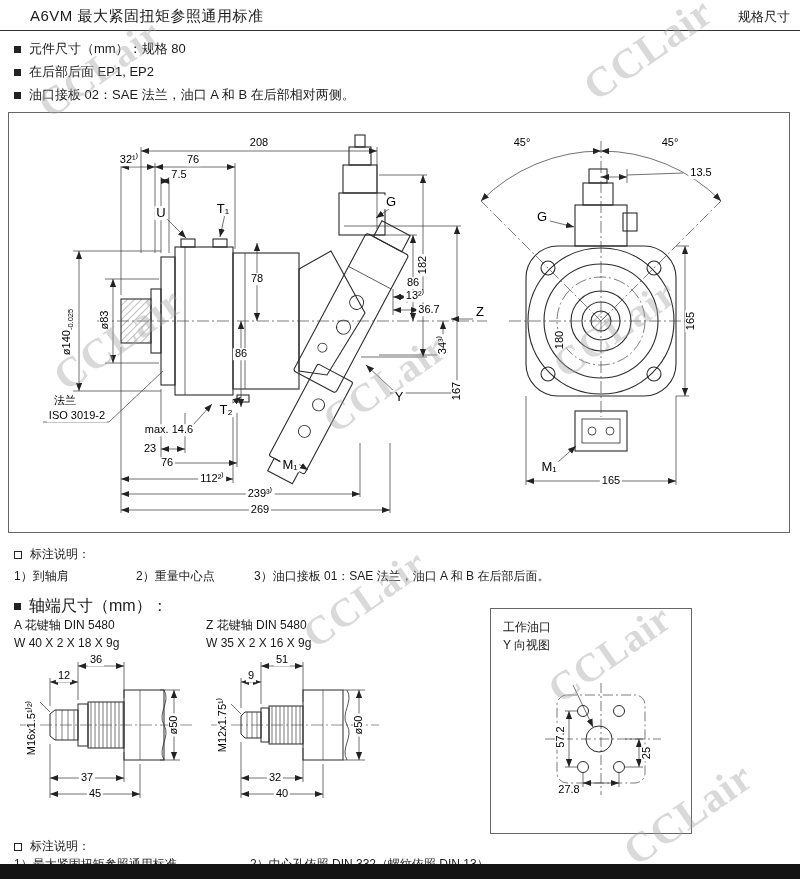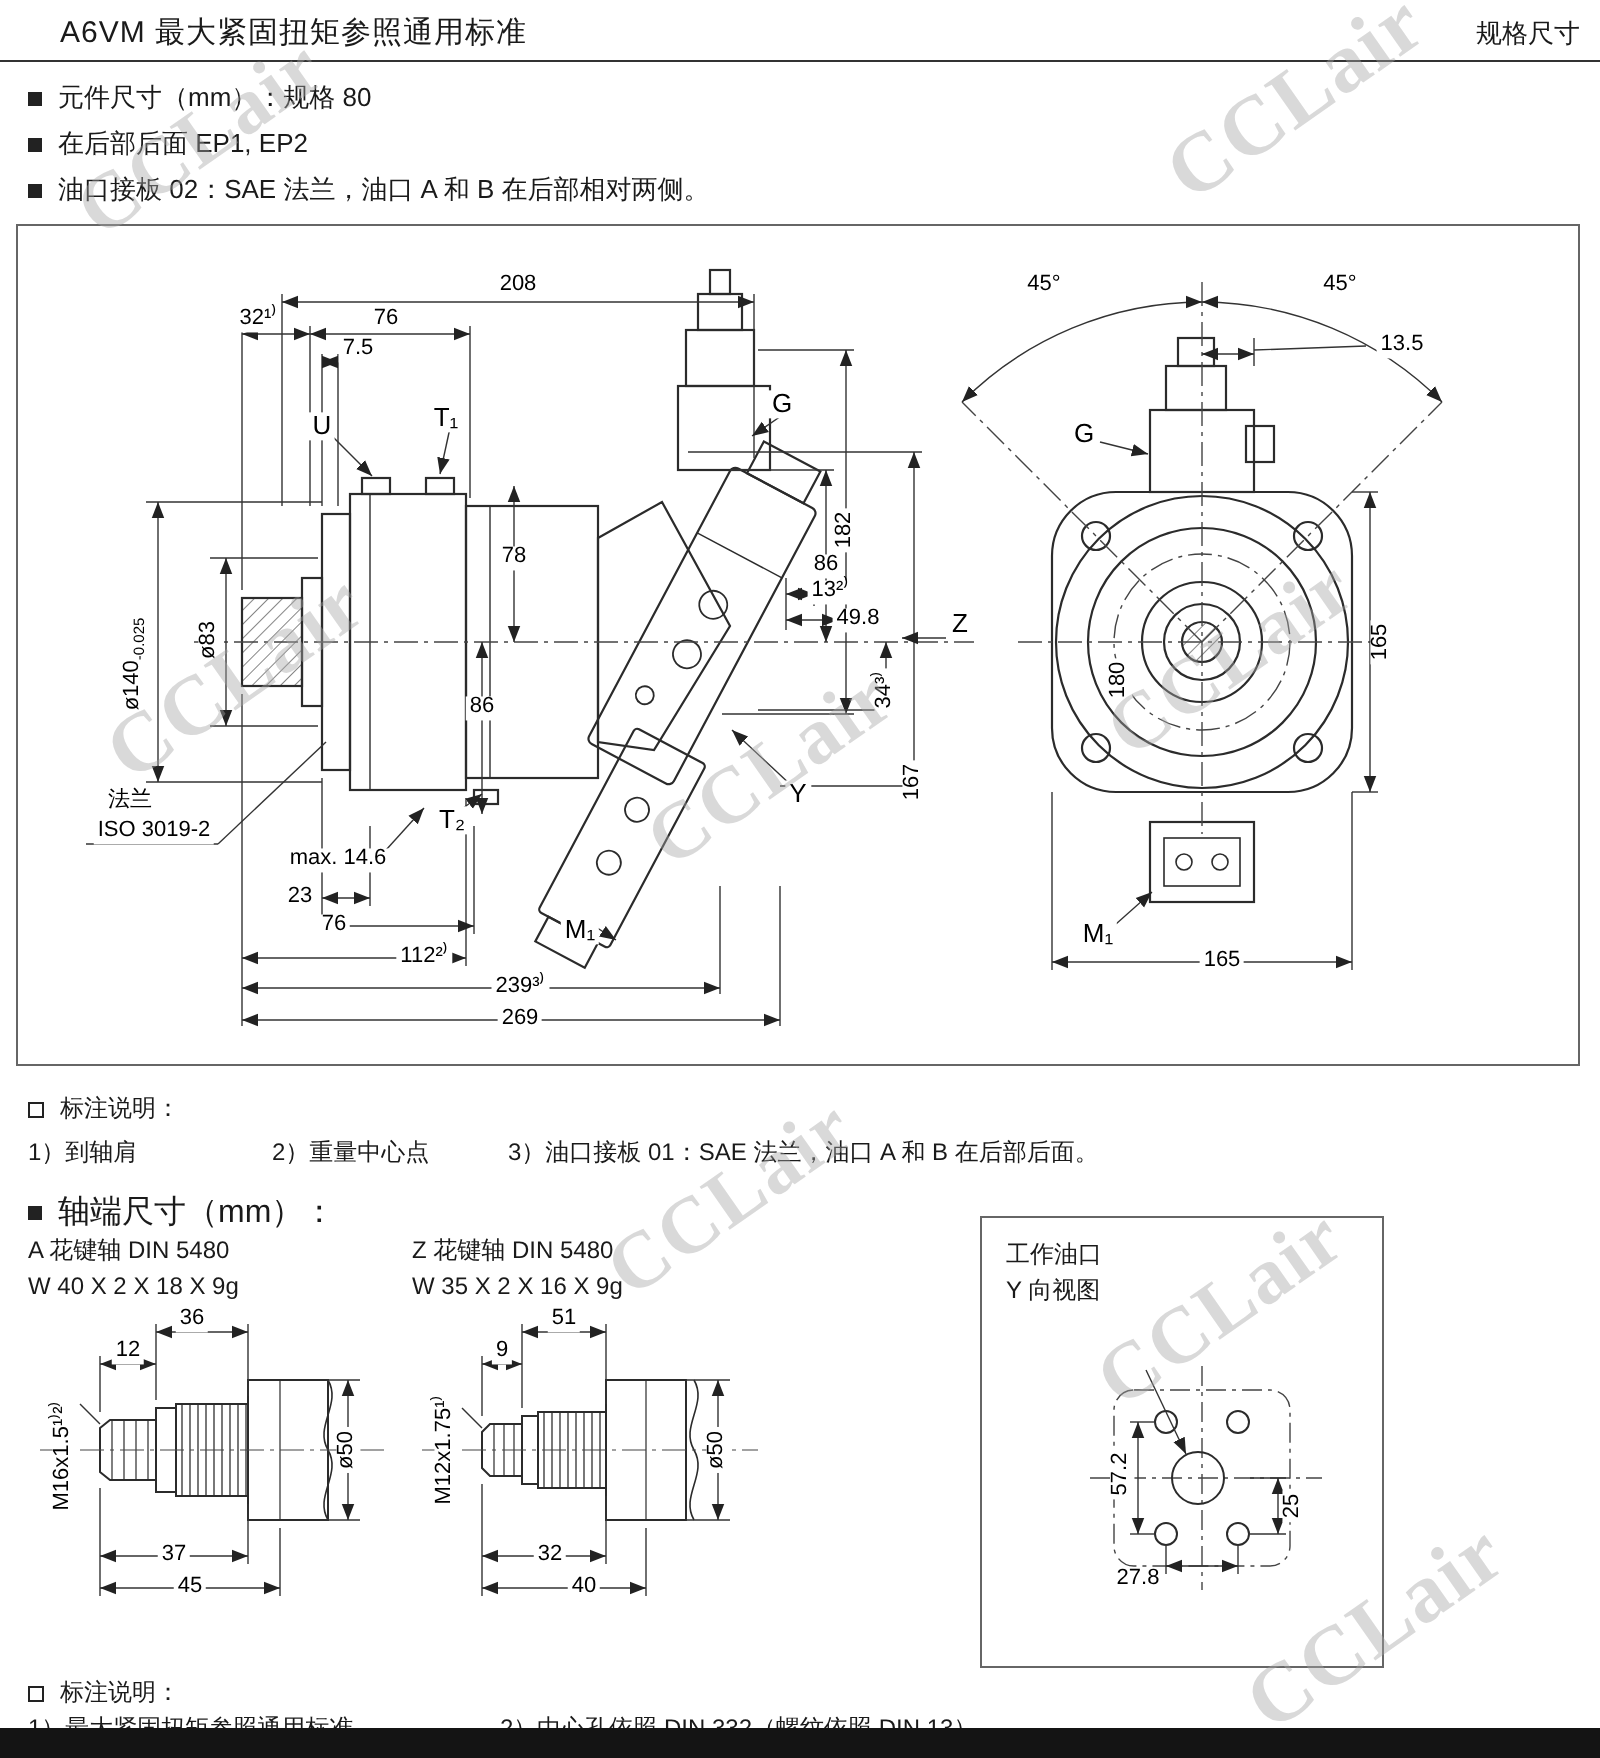--- a/index.html
+++ b/index.html
@@ -205,21 +205,21 @@
   <span class="dim" style="left:120px;top:47px">32¹⁾</span>
   <span class="dim" style="left:184px;top:47px">76</span>
   <span class="dim" style="left:170px;top:62px">7.5</span>
   <span class="dim port" style="left:152px;top:100px">U</span>
   <span class="dim port" style="left:214px;top:96px">T₁</span>
   <span class="dim port" style="left:382px;top:89px">G</span>
   <span class="dim rot" style="left:414px;top:152px">182</span>
   <span class="dim" style="left:248px;top:166px">78</span>
   <span class="dim" style="left:404px;top:170px">86</span>
   <span class="dim" style="left:406px;top:183px">13²⁾</span>
-  <span class="dim" style="left:420px;top:197px">49.8</span>
+  <span class="dim" style="left:420px;top:197px">36.7</span>
   <span class="dim rot" style="left:96px;top:207px">ø83</span>
   <span class="dim rot" style="left:58px;top:219px"><span>ø140</span><span class="tol">-0.025</span></span>
   <span class="dim port" style="left:471px;top:199px">Z</span>
   <span class="dim" style="left:232px;top:241px">86</span>
   <span class="dim" style="left:56px;top:288px">法兰</span>
   <span class="dim" style="left:68px;top:303px">ISO 3019-2</span>
   <span class="dim" style="left:160px;top:317px">max. 14.6</span>
   <span class="dim" style="left:141px;top:336px">23</span>
   <span class="dim" style="left:158px;top:350px">76</span>
   <span class="dim port" style="left:217px;top:297px">T₂</span>
@@ -328,21 +328,21 @@
       <line x1="140" y1="108" x2="162" y2="108"></line>
       <line x1="156" y1="38" x2="156" y2="108" marker-start="url(#ar)" marker-end="url(#ar)"></line>
       <line x1="28" y1="52" x2="38" y2="62"></line>
     </g>
   </svg>
   <span class="dim" style="left:79px;top:8px">51</span>
   <span class="dim" style="left:48px;top:24px">9</span>
   <span class="dim rot" style="left:20px;top:73px">M12x1.75¹⁾</span>
   <span class="dim rot" style="left:156px;top:73px">ø50</span>
   <span class="dim" style="left:72px;top:126px">32</span>
-  <span class="dim" style="left:89px;top:142px">40</span>
+  <span class="dim" style="left:79px;top:142px">40</span>
 </div>
 
 <div class="work-box">
   <span class="txt" style="left:12px;top:10px">工作油口</span>
   <span class="txt" style="left:12px;top:28px">Y 向视图</span>
   <svg width="198" height="222" viewBox="0 0 198 222">
     <g stroke="#444" stroke-width="0.7" fill="none" stroke-dasharray="10 3 2 3">
       <rect x="66" y="86" width="88" height="88" rx="10"></rect>
       <line x1="54" y1="130" x2="170" y2="130"></line>
       <line x1="110" y1="74" x2="110" y2="186"></line>

